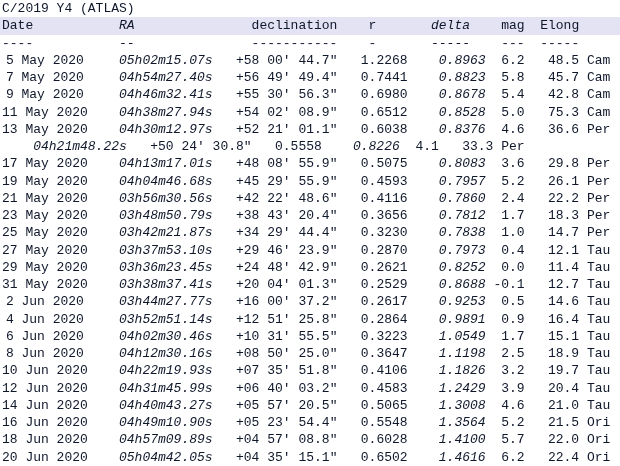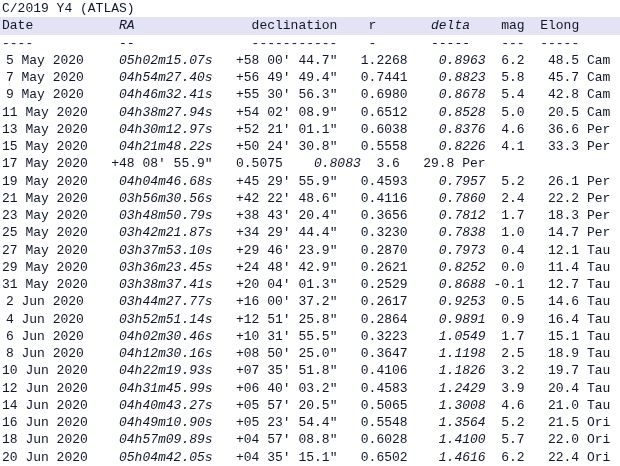--- a/index.html
+++ b/index.html
@@ -102,45 +102,45 @@
       <span class="cell c-elong">42.8</span>
       <span class="cell c-const">Cam</span>
     </div>
     <div class="line row">
       <span class="cell c-date">11 May 2020</span>
       <span class="cell c-ra">04h38m27.94s</span>
       <span class="cell c-dec">+54 02' 08.9"</span>
       <span class="cell c-r">0.6512</span>
       <span class="cell c-delta">0.8528</span>
       <span class="cell c-mag">5.0</span>
-      <span class="cell c-elong">20.5</span>
+      <span class="cell c-elong">75.3</span>
       <span class="cell c-const">Cam</span>
     </div>
     <div class="line row">
       <span class="cell c-date">13 May 2020</span>
       <span class="cell c-ra">04h30m12.97s</span>
       <span class="cell c-dec">+52 21' 01.1"</span>
       <span class="cell c-r">0.6038</span>
       <span class="cell c-delta">0.8376</span>
       <span class="cell c-mag">4.6</span>
       <span class="cell c-elong">36.6</span>
       <span class="cell c-const">Per</span>
     </div>
     <div class="line row">
-      <span class="cell c-date">15 May 2020</span>
       <span class="cell c-ra">04h21m48.22s</span>
       <span class="cell c-dec">+50 24' 30.8"</span>
       <span class="cell c-r">0.5558</span>
       <span class="cell c-delta">0.8226</span>
       <span class="cell c-mag">4.1</span>
       <span class="cell c-elong">33.3</span>
       <span class="cell c-const">Per</span>
     </div>
     <div class="line row">
       <span class="cell c-date">17 May 2020</span>
+      <span class="cell c-ra">04h13m17.01s</span>
       <span class="cell c-dec">+48 08' 55.9"</span>
       <span class="cell c-r">0.5075</span>
       <span class="cell c-delta">0.8083</span>
       <span class="cell c-mag">3.6</span>
       <span class="cell c-elong">29.8</span>
       <span class="cell c-const">Per</span>
     </div>
     <div class="line row">
       <span class="cell c-date">19 May 2020</span>
       <span class="cell c-ra">04h04m46.68s</span>

